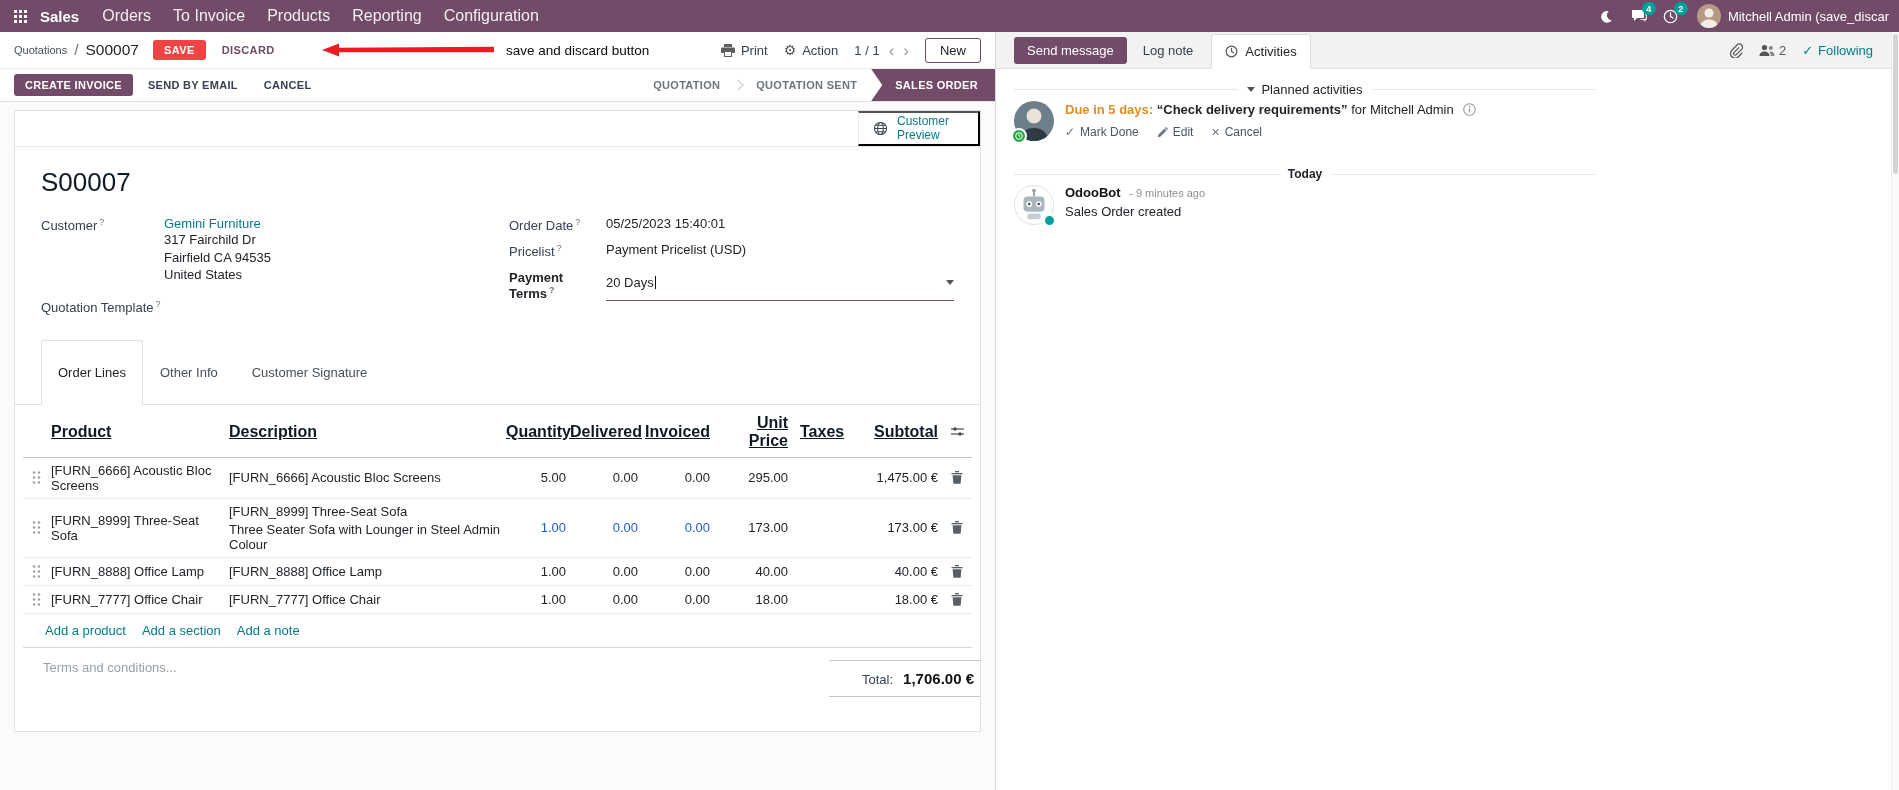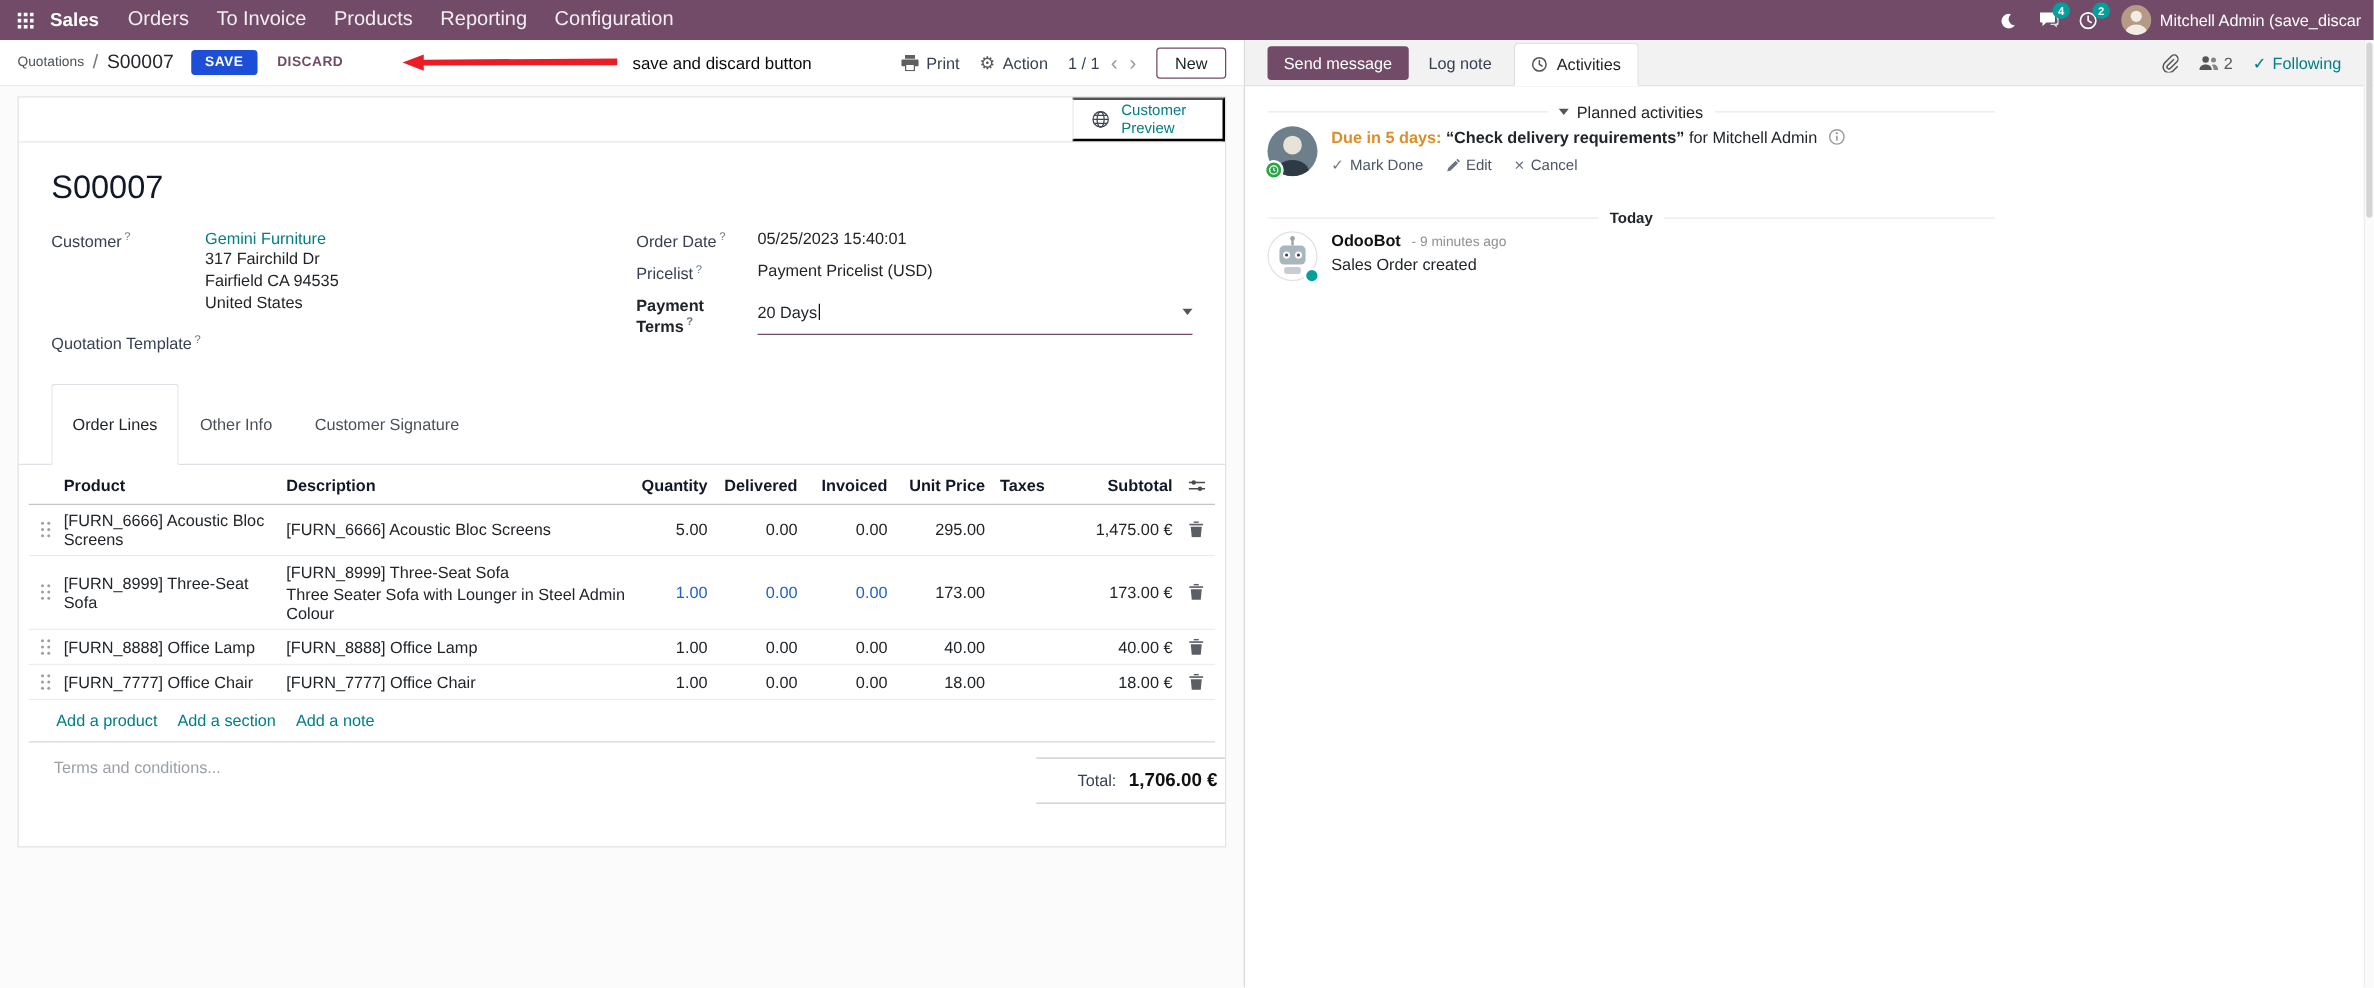--- a/index.html
+++ b/index.html
@@ -26,21 +26,21 @@
   
   .main { display:flex; height:758px; }
   .left-pane { width:996px; min-width:996px; border-right:1px solid #d9d9d9; display:flex; flex-direction:column; background:#fbfbfb; }
 
   
   .control-panel { background:#fff; height:37px; display:flex; align-items:center; padding:0 14px; position:relative; border-bottom:1px solid #ececec; flex:none; }
   .breadcrumb { display:flex; align-items:center; gap:7px; font-size:15.5px; }
   .bc-parent { color:#495057; background:none; border:none; font-size:11px; }
   .bc-sep { color:#6c757d; }
   .bc-current { color:#212529; }
-  .save-btn { background:#1d4ed8; color:#fff; font-size:11px; font-weight:700; letter-spacing:.4px; padding:4px 11px; border:none; border-radius:3px; margin-left:14px; }
+  .save-btn { background:#ef4444; color:#fff; font-size:11px; font-weight:700; letter-spacing:.4px; padding:4px 11px; border:none; border-radius:3px; margin-left:14px; }
   .discard-btn { background:none; border:none; color:#714B67; font-size:11px; font-weight:700; letter-spacing:.4px; margin-left:10px; padding:4px 6px; }
   .annotation { position:absolute; left:322px; top:50%; transform:translateY(-50%); display:flex; align-items:center; gap:12px; pointer-events:none; }
   .annotation-text { font-size:13.5px; color:#0a0a0a; white-space:nowrap; }
   .cp-right { margin-left:auto; display:flex; align-items:center; gap:16px; }
   .cp-btn { display:flex; align-items:center; gap:6px; font-size:13px; color:#374151; background:none; border:none; }
   .gear-glyph { font-size:14px; color:#555; line-height:1; }
   .pager { display:flex; align-items:center; gap:9px; font-size:13px; color:#374151; }
   .pager-arrow { color:#9a9a9a; font-size:17px; line-height:1; background:none; border:none; }
   .new-btn { border:1px solid #714B67; background:#fff; color:#212529; font-size:13px; padding:4px 14px; border-radius:3px; }
 
@@ -78,21 +78,21 @@
   .caret-down { margin-left:auto; width:0; height:0; border-left:4px solid transparent; border-right:4px solid transparent; border-top:5px solid #555; }
 
   
   .tabs { display:flex; margin:16px -26px 0; padding:0 26px; border-bottom:1px solid #dee2e6; }
   .tab { padding:24px 16px; font-size:13px; color:#495057; border:1px solid transparent; margin-bottom:-1px; background:none; }
   .tab.active { background:#fff; border-color:#dee2e6 #dee2e6 #fff; border-radius:3px 3px 0 0; color:#212529; }
 
   
   .table-wrap { margin:0 -18px; }
   .olist-header, .olist-row { display:grid; grid-template-columns:26px 178px 1fr 64px 72px 72px 78px 52px 98px 30px; align-items:center; }
-  .olist-header { font-weight:700; font-size:13px; color:#111827; padding:9px 0 7px; border-bottom:1px solid #c4c4c4; }
+  .olist-header { font-weight:700; font-size:16px; color:#111827; padding:9px 0 7px; border-bottom:1px solid #c4c4c4;text-decoration:underline; }
   .olist-row { border-bottom:1px solid #ededed; font-size:13px; padding:5px 0; min-height:28px; }
   .cell-num { text-align:right; padding-right:4px; }
   .cell-left { text-align:left; padding-left:2px; }
   .handle-cell { display:flex; justify-content:center; }
   .trash-cell { display:flex; justify-content:center; background:none; border:none; }
   .desc2 { margin-top:3px; }
   .desc2:empty { display:none; }
   .modified { color:#2160C4; }
   .links-row { display:flex; gap:16px; padding:9px 0 9px 22px; border-bottom:1px solid #d7d7d7; font-size:13px; }
   .links-row a { color:#017E84; }
@@ -235,20 +235,33 @@
         </button>
         <div class="pager">
           <span>1 / 1</span>
           <button class="pager-arrow">‹</button>
           <button class="pager-arrow">›</button>
         </div>
         <button class="new-btn">New</button>
       </div>
     </div>
 
+    <div class="statusbar">
+      <div class="sb-left">
+        <button class="btn-primary-sm">CREATE INVOICE</button>
+        <button class="btn-plain-sm">SEND BY EMAIL</button>
+        <button class="btn-plain-sm">CANCEL</button>
+      </div>
+      <div class="sb-states">
+        <button class="state">QUOTATION</button>
+        <span class="state-sep"></span>
+        <button class="state">QUOTATION SENT</button>
+        <button class="state state-active">SALES ORDER</button>
+      </div>
+    </div>
 
     <div class="sheet-wrap">
       <div class="sheet-card">
 
         <div class="sheet-header">
           <button class="stat-btn">
             <svg width="15" height="15" viewBox="0 0 16 16" fill="none" stroke="#3f4750" stroke-width="1.1">
               <circle cx="8" cy="8" r="6.5"></circle>
               <ellipse cx="8" cy="8" rx="3" ry="6.5"></ellipse>
               <path d="M1.5 8 h13 M2.6 4.5 h10.8 M2.6 11.5 h10.8"></path>

